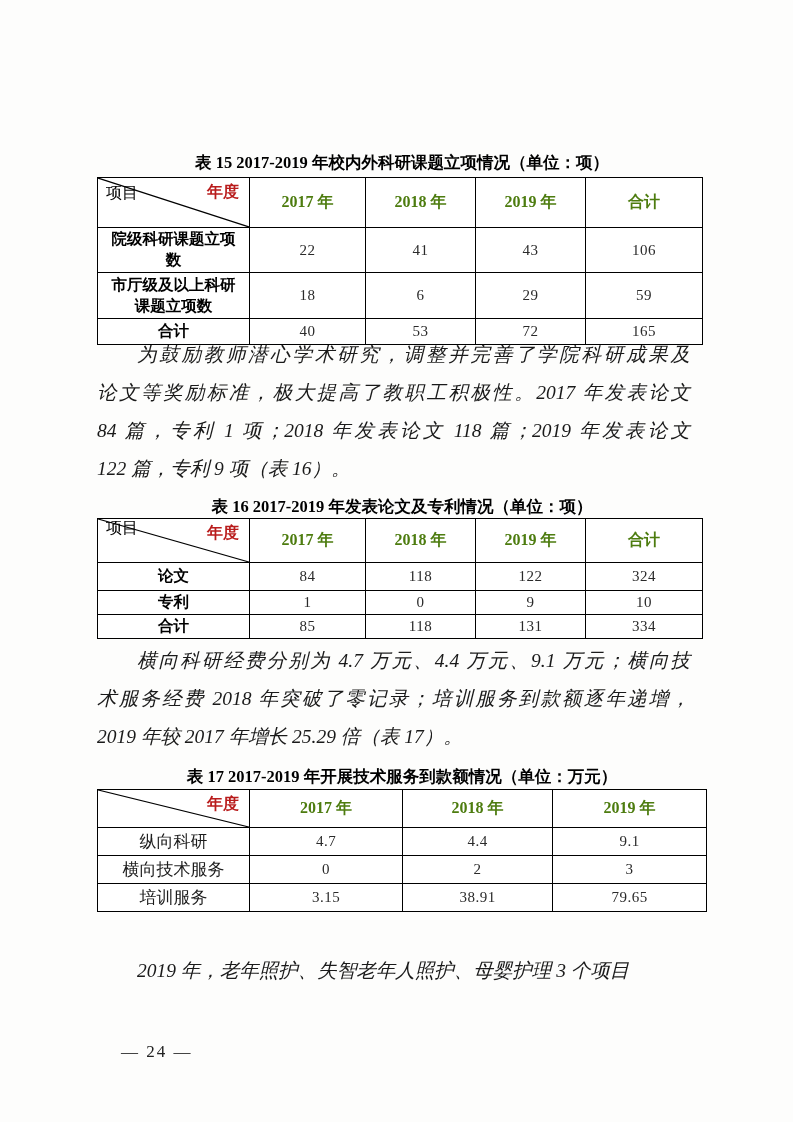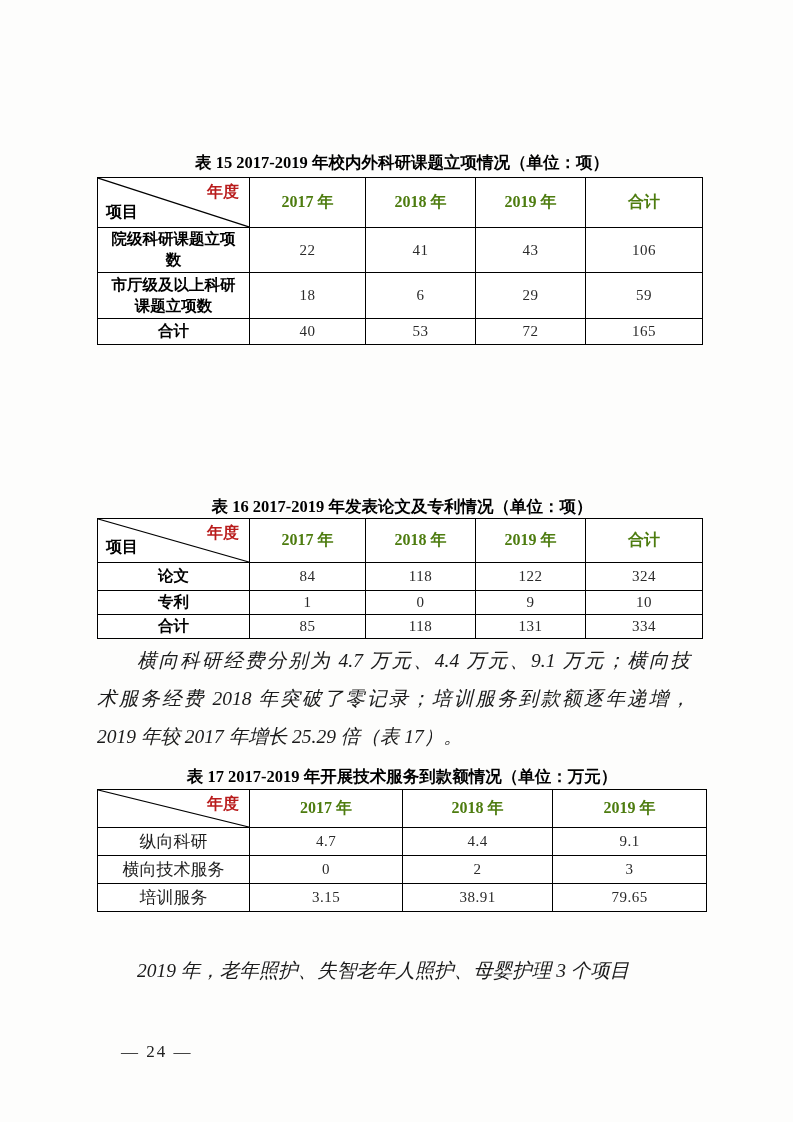--- a/index.html
+++ b/index.html
@@ -23,21 +23,21 @@
     border:1.2px solid #000; text-align:center; vertical-align:middle;
     padding:1px 6px; overflow:hidden;
   }
   .colhead { font-weight:bold; font-size:16px; color:#4d7c0f; }
   .rlabel  { font-weight:bold; font-size:15.5px; color:#000; }
   .rlabel-light { font-size:17px; color:#1c1c1c; }
   .val { font-size:15px; color:#2a2a2a; letter-spacing:0.5px; }
   .corner { position:relative; padding:0; }
   .corner svg { position:absolute; left:0; top:0; width:100%; height:100%; display:block; }
   .c-top { position:absolute; top:4px; right:10px; font-weight:bold; font-size:16px; color:#b91c1c; }
-  .c-bot { position:absolute; bottom:4px; left:8px; font-weight:bold; font-size:16px; color:#000; }
+  .c-bot { position:absolute; bottom:23px; left:8px; font-weight:normal; font-size:16px; color:#000; }
   .para {
     position:absolute; left:97px; width:593px;
     font-size:19.5px; line-height:38px; font-style:italic; color:#1a1a1a;
   }
   .pline { text-align:justify; text-align-last:justify; }
   .pline.last { text-align-last:left; }
   .pline.first { text-indent:2.05em; }
   .section-heading {
     position:absolute; left:97px; width:593px;
     font-size:19.5px; font-weight:bold; font-style:italic; color:#0e0e0e;
@@ -98,20 +98,26 @@
     <tr style="height:26px">
       <td class="rlabel">合计</td>
       <td class="val">40</td>
       <td class="val">53</td>
       <td class="val">72</td>
       <td class="val">165</td>
     </tr>
   </tbody>
     </table>
 
+  <div class="para" style="top:336px">
+    <div class="pline first">为鼓励教师潜心学术研究，调整并完善了学院科研成果及</div>
+    <div class="pline">论文等奖励标准，极大提高了教职工积极性。2017 年发表论文</div>
+    <div class="pline">84 篇，专利 1 项；2018 年发表论文 118 篇；2019 年发表论文</div>
+    <div class="pline last">122 篇，专利 9 项（表 16）。</div>
+  </div>
 
   <div class="tbl-title" style="top:496px">表 16  2017-2019 年发表论文及专利情况（单位：项）</div>
   <table class="dtable t1516" style="top:518px">
     <colgroup>
         <col style="width:152px">
         <col style="width:116px">
         <col style="width:110px">
         <col style="width:110px">
         <col>
       </colgroup>

